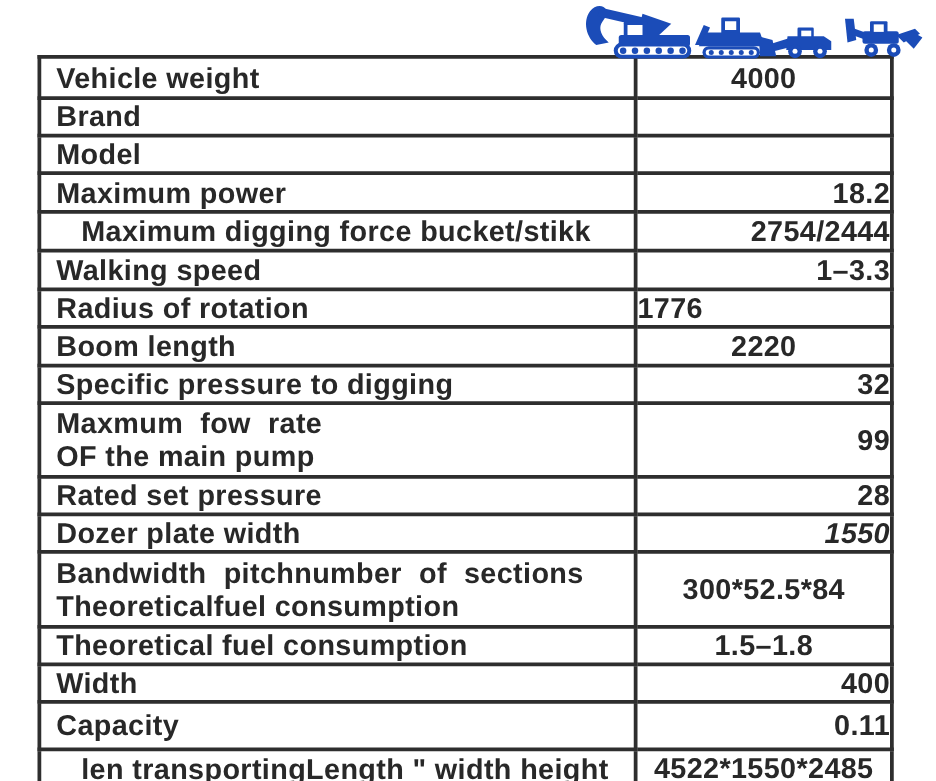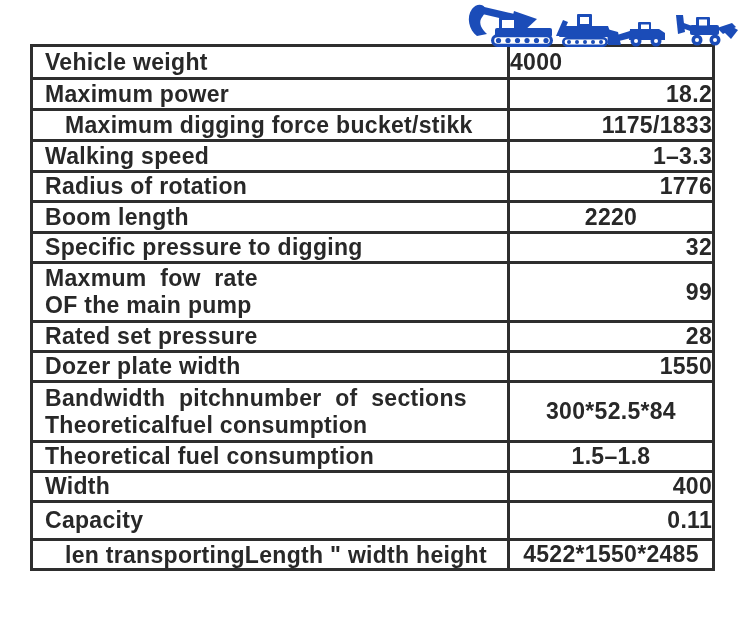--- a/index.html
+++ b/index.html
@@ -38,45 +38,57 @@
 <body>
 
 <div class="page">
 
   <table class="spec">
     <tbody>
         <tr style="height: 33px;">
           <td class="label">
             <div>Vehicle weight</div>
           </td>
-          <td class="value" style="text-align: left;">4000</td>
+          <td class="value" style="text-align: center;">4000</td>
+        </tr>
+        <tr style="height: 29px;">
+          <td class="label">
+            <div>Brand</div>
+          </td>
+          <td class="value" style="text-align: right;"></td>
+        </tr>
+        <tr style="height: 29px;">
+          <td class="label">
+            <div>Model</div>
+          </td>
+          <td class="value" style="text-align: right;"></td>
         </tr>
         <tr style="height: 31px;">
           <td class="label">
             <div>Maximum power</div>
           </td>
           <td class="value" style="text-align: right;">18.2</td>
         </tr>
         <tr style="height: 31px;">
           <td class="label small">
             <div>Maximum digging force bucket/stikk</div>
           </td>
-          <td class="value" style="text-align: right;">1175/1833</td>
+          <td class="value" style="text-align: right;">2754/2444</td>
         </tr>
         <tr style="height: 31px;">
           <td class="label">
             <div>Walking speed</div>
           </td>
           <td class="value" style="text-align: right;">1–3.3</td>
         </tr>
         <tr style="height: 30px;">
           <td class="label">
             <div>Radius of rotation</div>
           </td>
-          <td class="value" style="text-align: right;">1776</td>
+          <td class="value" style="text-align: left;">1776</td>
         </tr>
         <tr style="height: 31px;">
           <td class="label">
             <div>Boom length</div>
           </td>
           <td class="value" style="text-align: center;">2220</td>
         </tr>
         <tr style="height: 28px;">
           <td class="label">
             <div>Specific pressure to digging</div>
@@ -93,21 +105,21 @@
         <tr style="height: 27px;">
           <td class="label">
             <div>Rated set pressure</div>
           </td>
           <td class="value" style="text-align: right;">28</td>
         </tr>
         <tr style="height: 25px;">
           <td class="label">
             <div>Dozer plate width</div>
           </td>
-          <td class="value" style="text-align: right;">1550</td>
+          <td class="value" style="text-align: right; font-style: italic;">1550</td>
         </tr>
         <tr style="height: 60px;">
           <td class="label">
             <div class="wide">Bandwidth pitchnumber of sections</div>
             <div>Theoreticalfuel consumption</div>
           </td>
           <td class="value" style="text-align: center; padding-right: 0px;">300*52.5*84</td>
         </tr>
         <tr style="height: 30px;">
           <td class="label">

